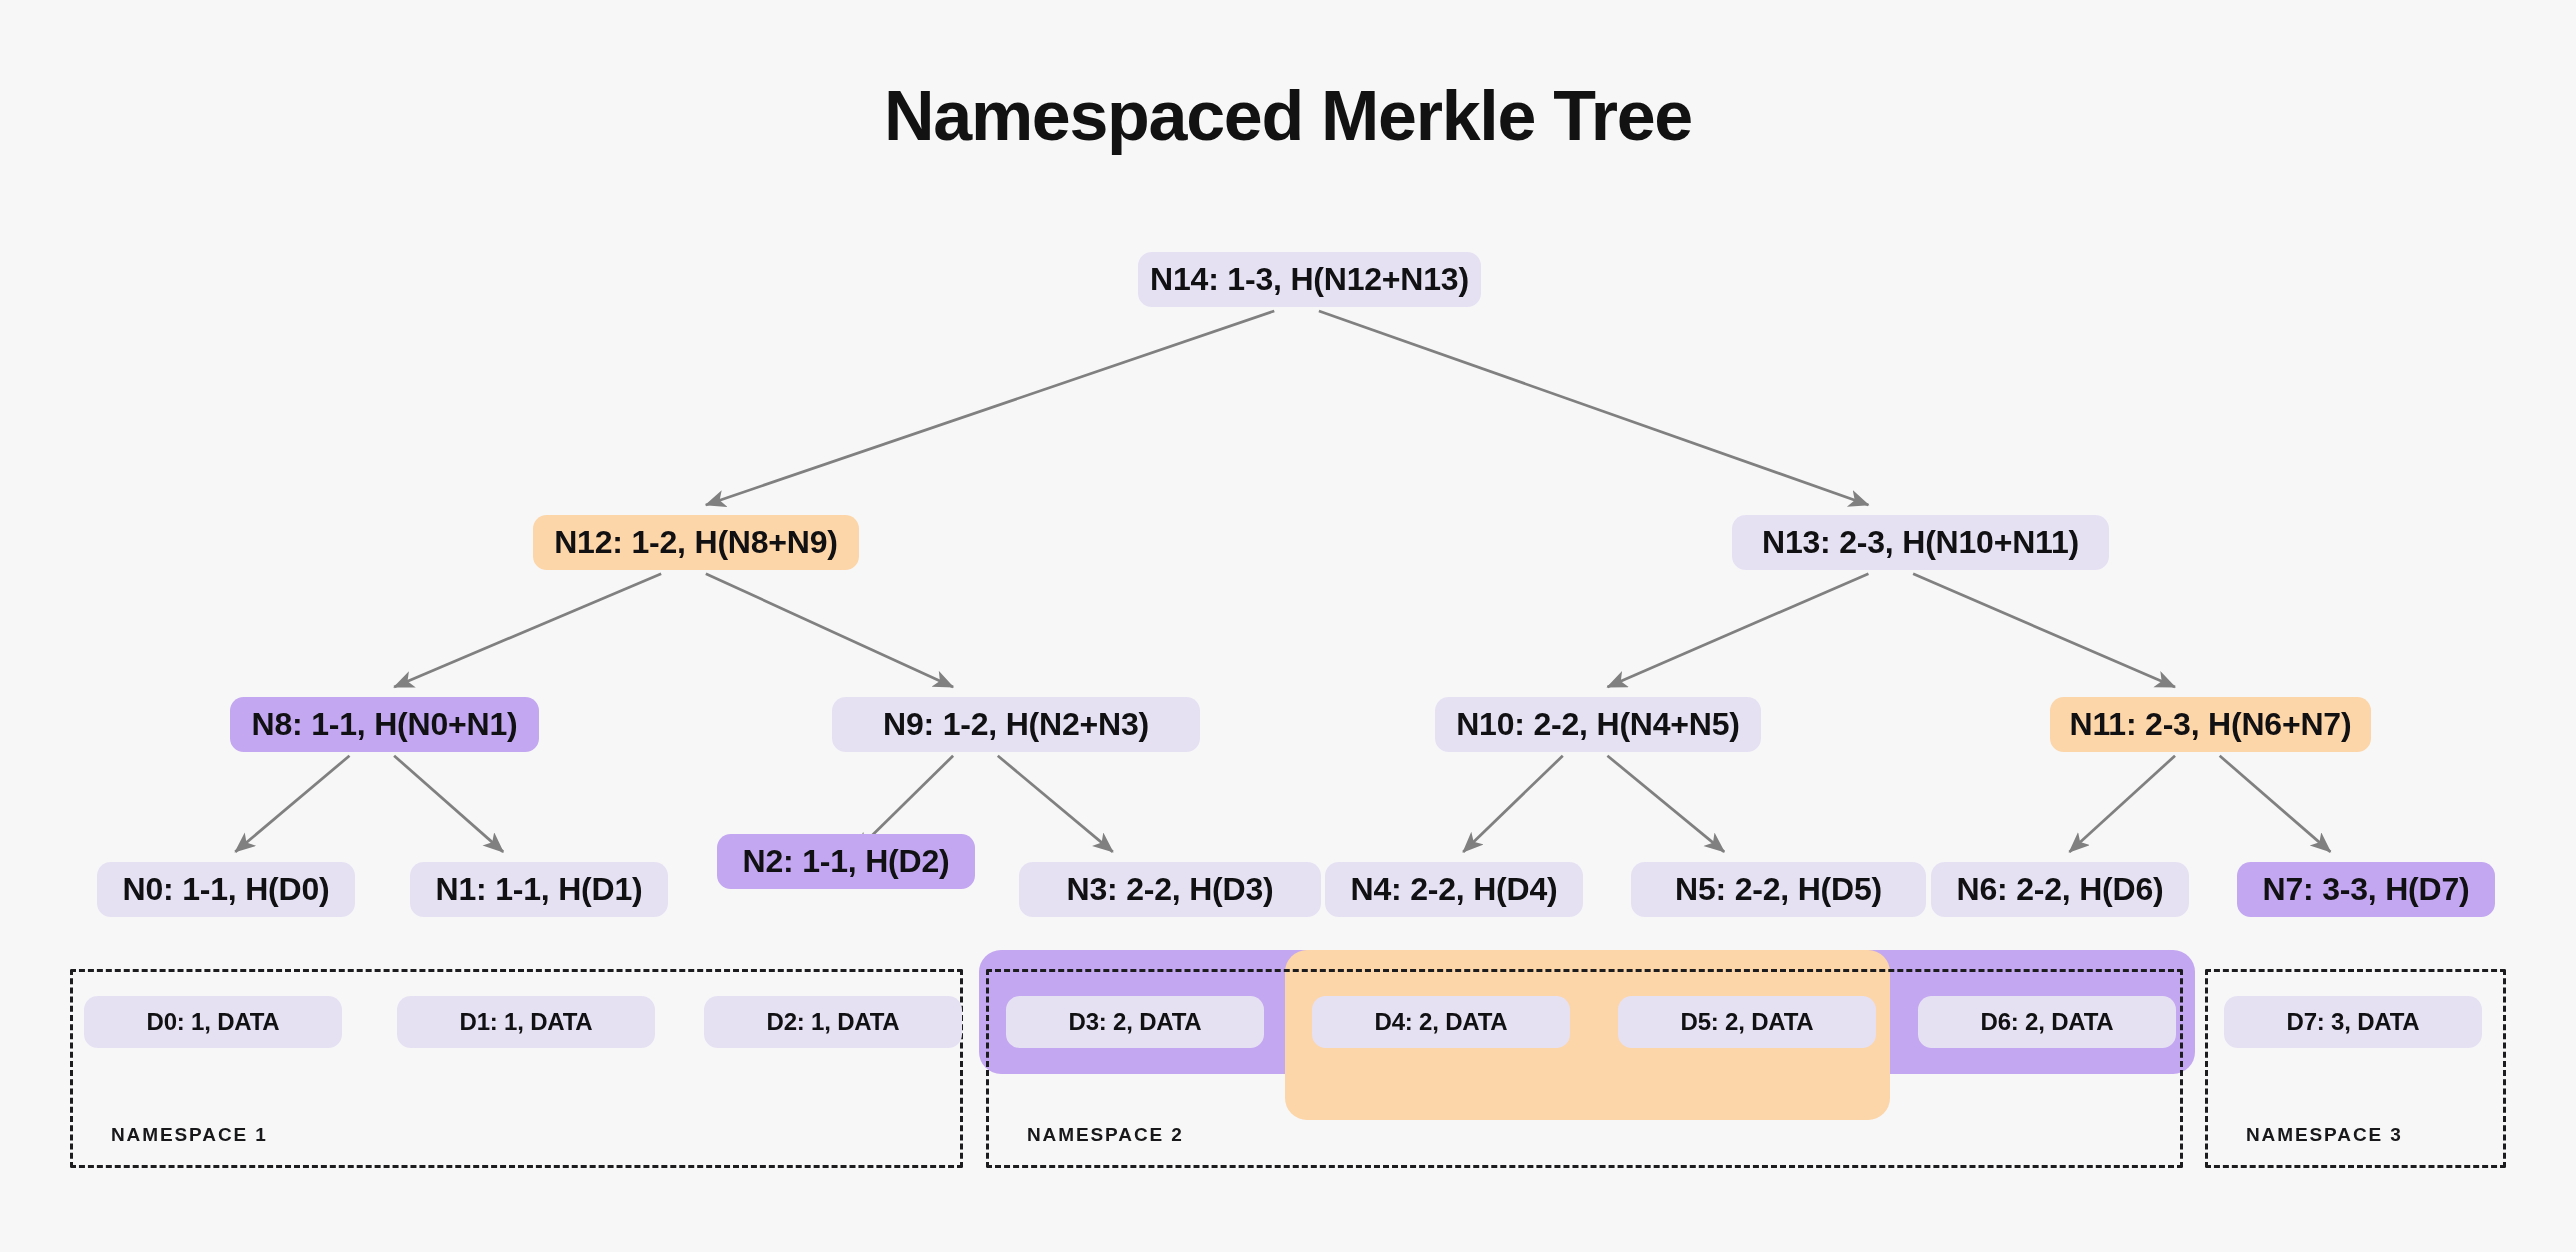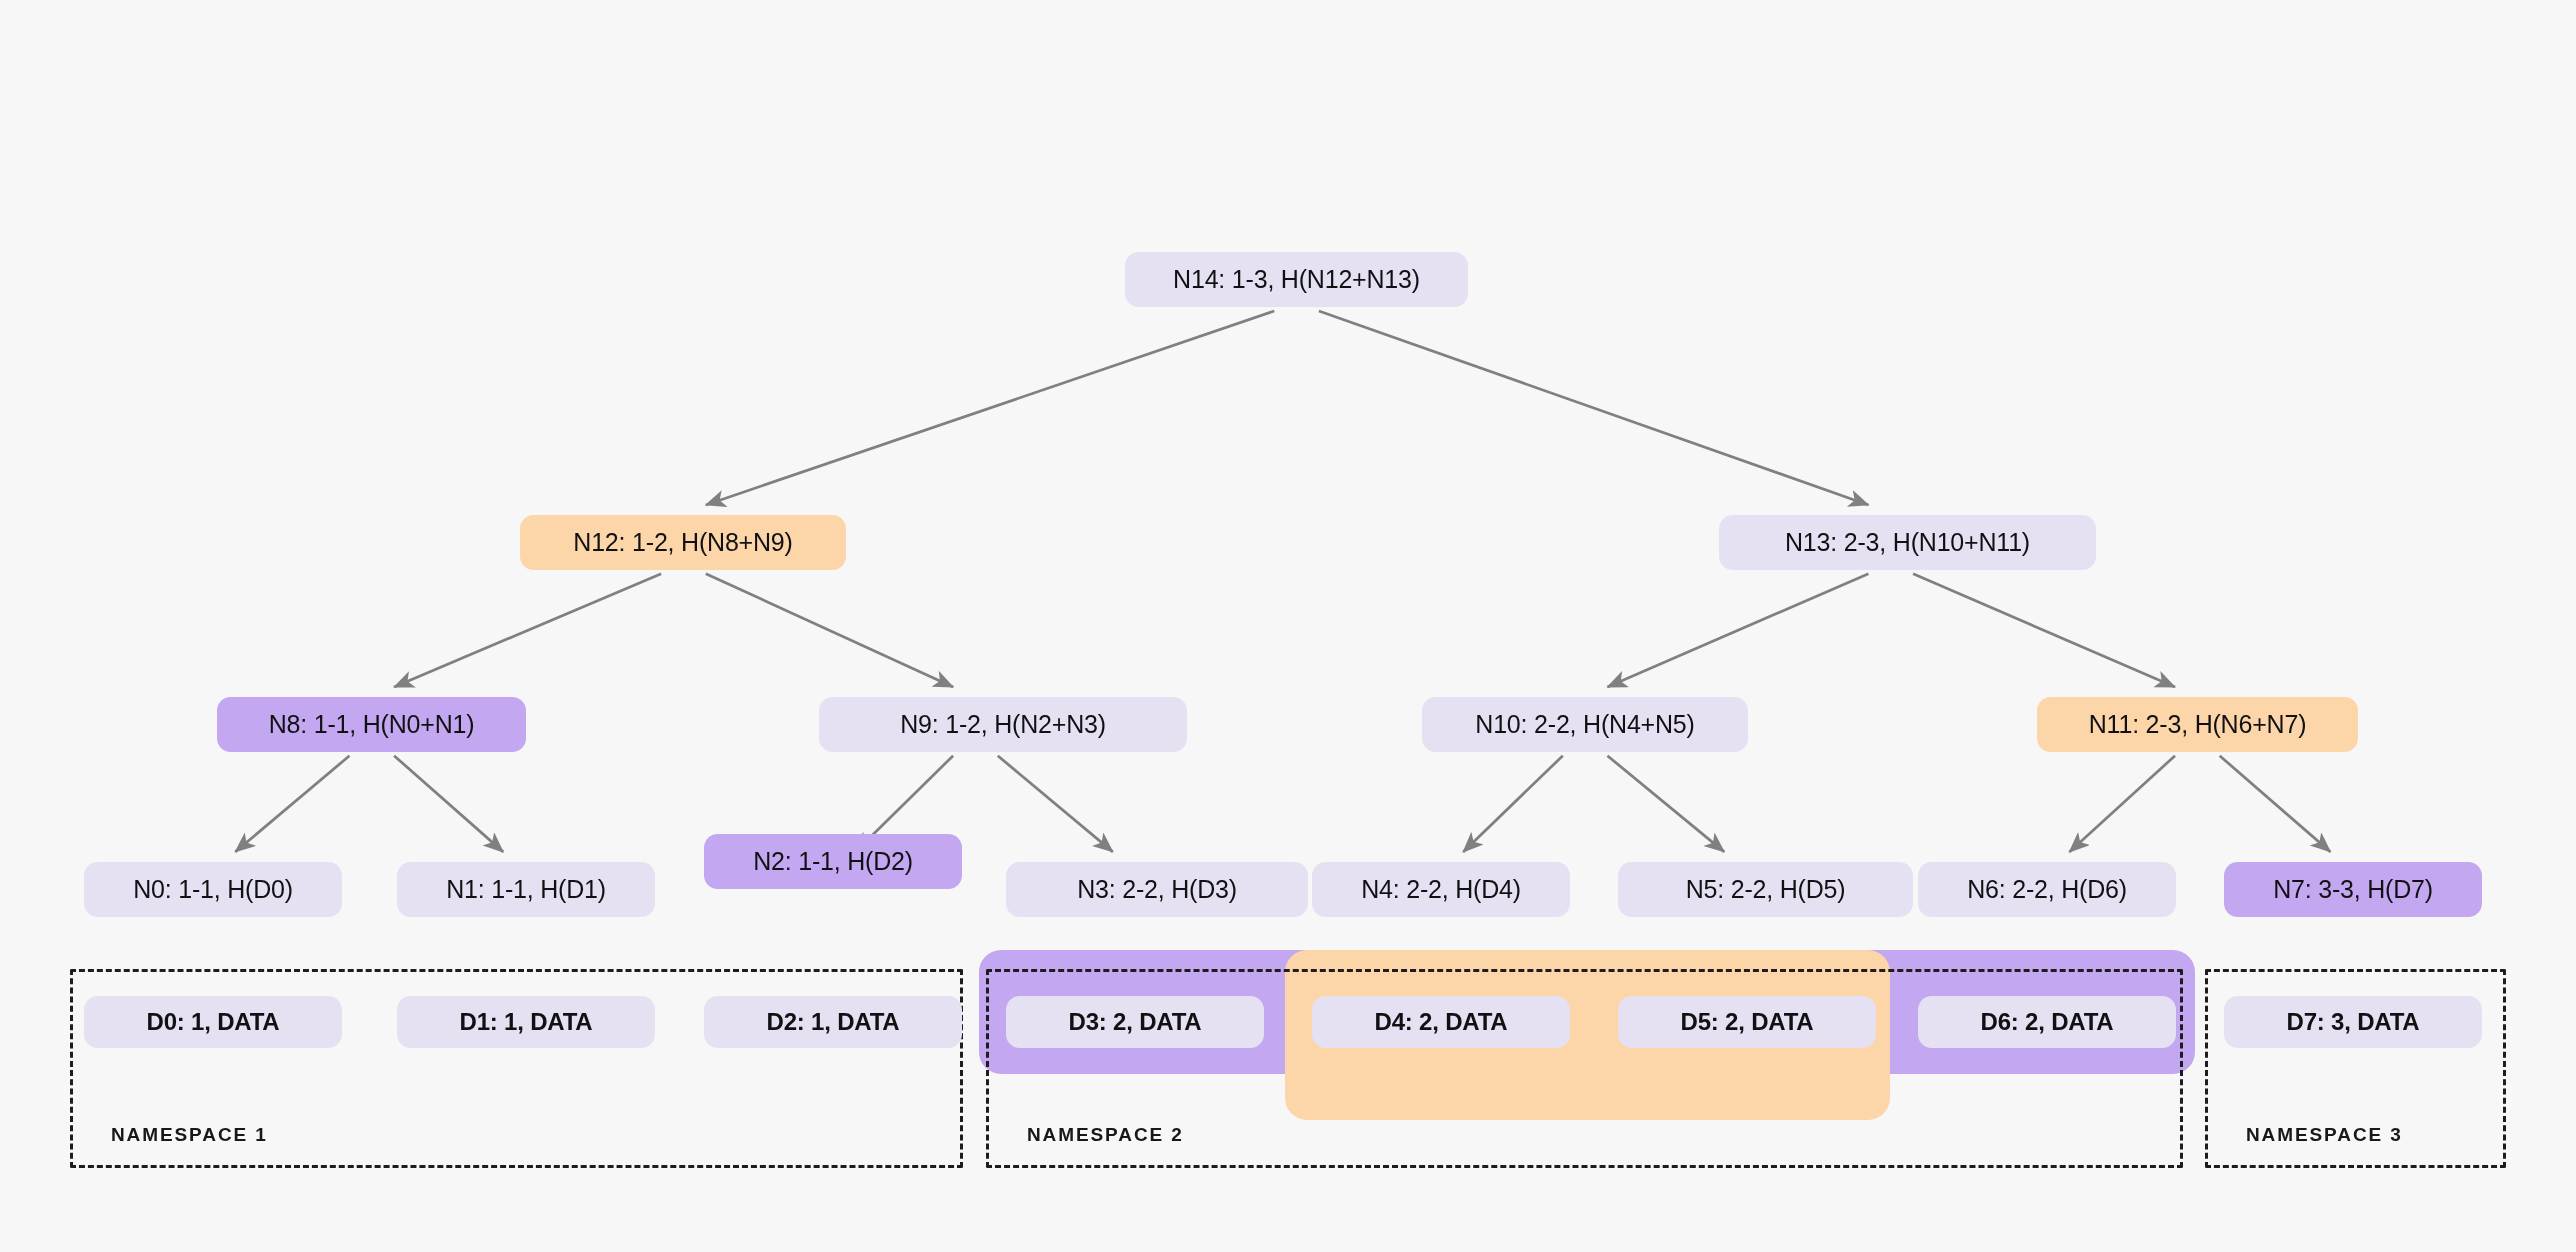--- a/index.html
+++ b/index.html
@@ -73,26 +73,27 @@
     white-space: nowrap;
   }
 
   
   .node {
     position: absolute;
     display: flex;
     align-items: center;
     justify-content: center;
     border-radius: 13.7px;
-    font-size: 25px;
-    font-weight: 400;
+    font-size: 32px;
+    font-weight: 700;
     color: #111113;
     white-space: nowrap;
     letter-spacing: -0.2px;
     height: 55px;
+    margin-left: 13px;
   }
   .fill-lav    { background: #e6e1f2; }
   .fill-purple { background: #c3a7f0; }
   .fill-orange { background: #fcd5a8; }
 
   .data-chip {
     position: absolute;
     display: flex;
     align-items: center;
     justify-content: center;
@@ -104,20 +105,21 @@
     background: #e6e1f2;
     white-space: nowrap;
     letter-spacing: -0.2px;
   }
 </style>
 </head>
 <body>
 
 <div id="stage">
 
+  <div id="page-title">Namespaced Merkle Tree</div>
 
   <div id="bands-layer">
       <div class="band band-purple" style="left: 979px; top: 950px; width: 1216px; height: 124px;"></div>
       <div class="band band-orange" style="left: 1285px; top: 950px; width: 605px; height: 170px;"></div>
     </div>
 
   <div id="ns-layer">
       <div class="ns-box" style="left: 70px; top: 969px; width: 893px; height: 199px;">
         <div class="ns-label">NAMESPACE 1</div>
       </div>

